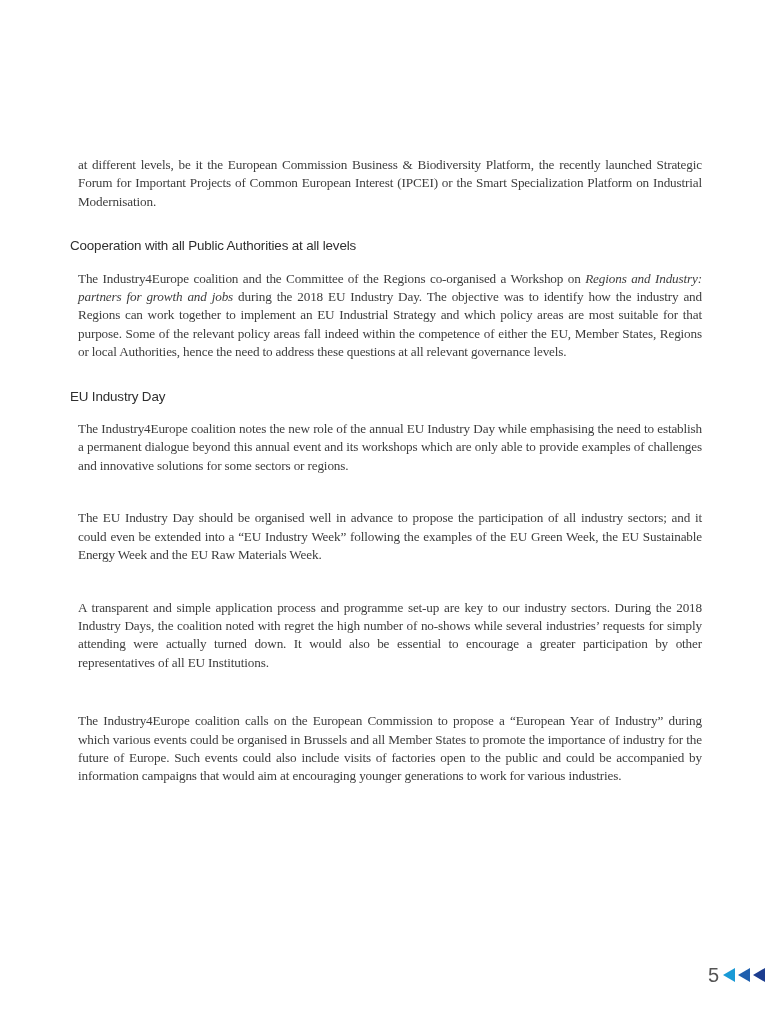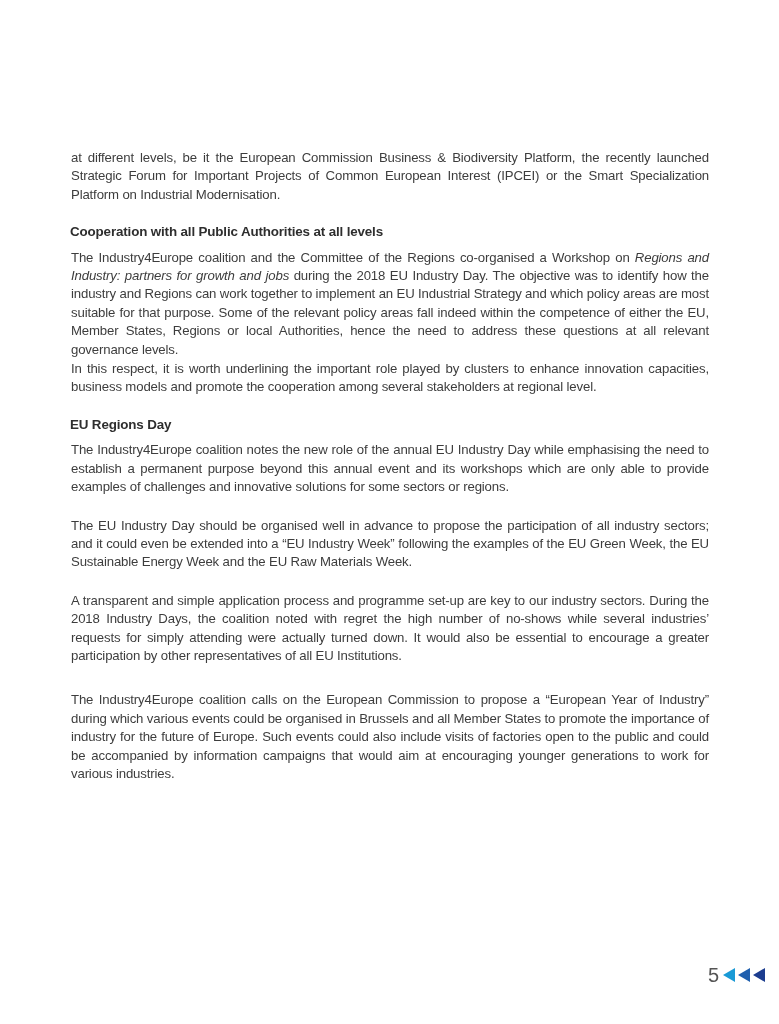--- a/index.html
+++ b/index.html
@@ -7,24 +7,24 @@
     width: 779px; height: 1024px; position: relative; overflow: hidden;
     font-family: "Liberation Sans Narrow", "Liberation Sans", sans-serif;
   }
   .page {
     position: absolute; left: 70px; top: 148px; width: 640px;
     color: #3d3d3d;
     font-size: 13.2px;
     line-height: 18.4px;
     letter-spacing: -0.15px;
   }
-  .para { margin: 1px; text-align: justify; font-stretch: condensed; }
+  .para { margin: 8px; text-align: justify; font-stretch: condensed; font-family: Liberation Serif, serif; }
   .para em { font-style: italic; }
   .heading {
-    margin: 0; font-weight: bold; color: #2e2e2e;
+    margin: 0; font-weight: normal; color: #2e2e2e;
     font-size: 13.4px; line-height: 18.4px;
   }
   .gap-lg { height: 18px; }
   .gap-md { height: 18px; }
   .gap-sm { height: 6px; }
   .footer {
     position: absolute; left: 708px; top: 962px; height: 26px;
     display: flex; align-items: center;
   }
   .page-num {
@@ -42,26 +42,25 @@
 </head>
 <body>
 
 <div class="page">
   <p class="para">at different levels, be it the European Commission Business &amp; Biodiversity Platform, the recently launched Strategic Forum for Important Projects of Common European Interest (IPCEI) or the Smart Specialization Platform on Industrial Modernisation.</p>
 
   <div class="gap-lg"></div>
   <h3 class="heading">Cooperation with all Public Authorities at all levels</h3>
   <div class="gap-sm"></div>
   <p class="para"><span>The Industry4Europe coalition and the Committee of the Regions co-organised a Workshop on </span><em>Regions and Industry: partners for growth and jobs</em><span> during the 2018 EU Industry Day. The objective was to identify how the industry and Regions can work together to implement an EU Industrial Strategy and which policy areas are most suitable for that purpose. Some of the relevant policy areas fall indeed within the competence of either the EU, Member States, Regions or local Authorities, hence the need to address these questions at all relevant governance levels.</span></p>
-  <p class="para">In this respect, it is worth underlining the important role played by clusters to enhance innovation capacities, business models and promote the cooperation among several stakeholders at regional level.</p>
 
   <div class="gap-lg"></div>
-  <h3 class="heading">EU Regions Day</h3>
+  <h3 class="heading">EU Industry Day</h3>
   <div class="gap-sm"></div>
-  <p class="para">The Industry4Europe coalition notes the new role of the annual EU Industry Day while emphasising the need to establish a permanent purpose beyond this annual event and its workshops which are only able to provide examples of challenges and innovative solutions for some sectors or regions.</p>
+  <p class="para">The Industry4Europe coalition notes the new role of the annual EU Industry Day while emphasising the need to establish a permanent dialogue beyond this annual event and its workshops which are only able to provide examples of challenges and innovative solutions for some sectors or regions.</p>
   <div class="gap-md"></div>
   <p class="para">The EU Industry Day should be organised well in advance to propose the participation of all industry sectors; and it could even be extended into a “EU Industry Week” following the examples of the EU Green Week, the EU Sustainable Energy Week and the EU Raw Materials Week.</p>
   <div class="gap-md"></div>
   <p class="para">A transparent and simple application process and programme set-up are key to our industry sectors. During the 2018 Industry Days, the coalition noted with regret the high number of no-shows while several industries’ requests for simply attending were actually turned down. It would also be essential to encourage a greater participation by other representatives of all EU Institutions.</p>
 
   <div class="gap-lg"></div>
   <div class="gap-sm"></div>
   <p class="para">The Industry4Europe coalition calls on the European Commission to propose a “European Year of Industry” during which various events could be organised in Brussels and all Member States to promote the importance of industry for the future of Europe. Such events could also include visits of factories open to the public and could be accompanied by information campaigns that would aim at encouraging younger generations to work for various industries.</p>
 </div>
 

